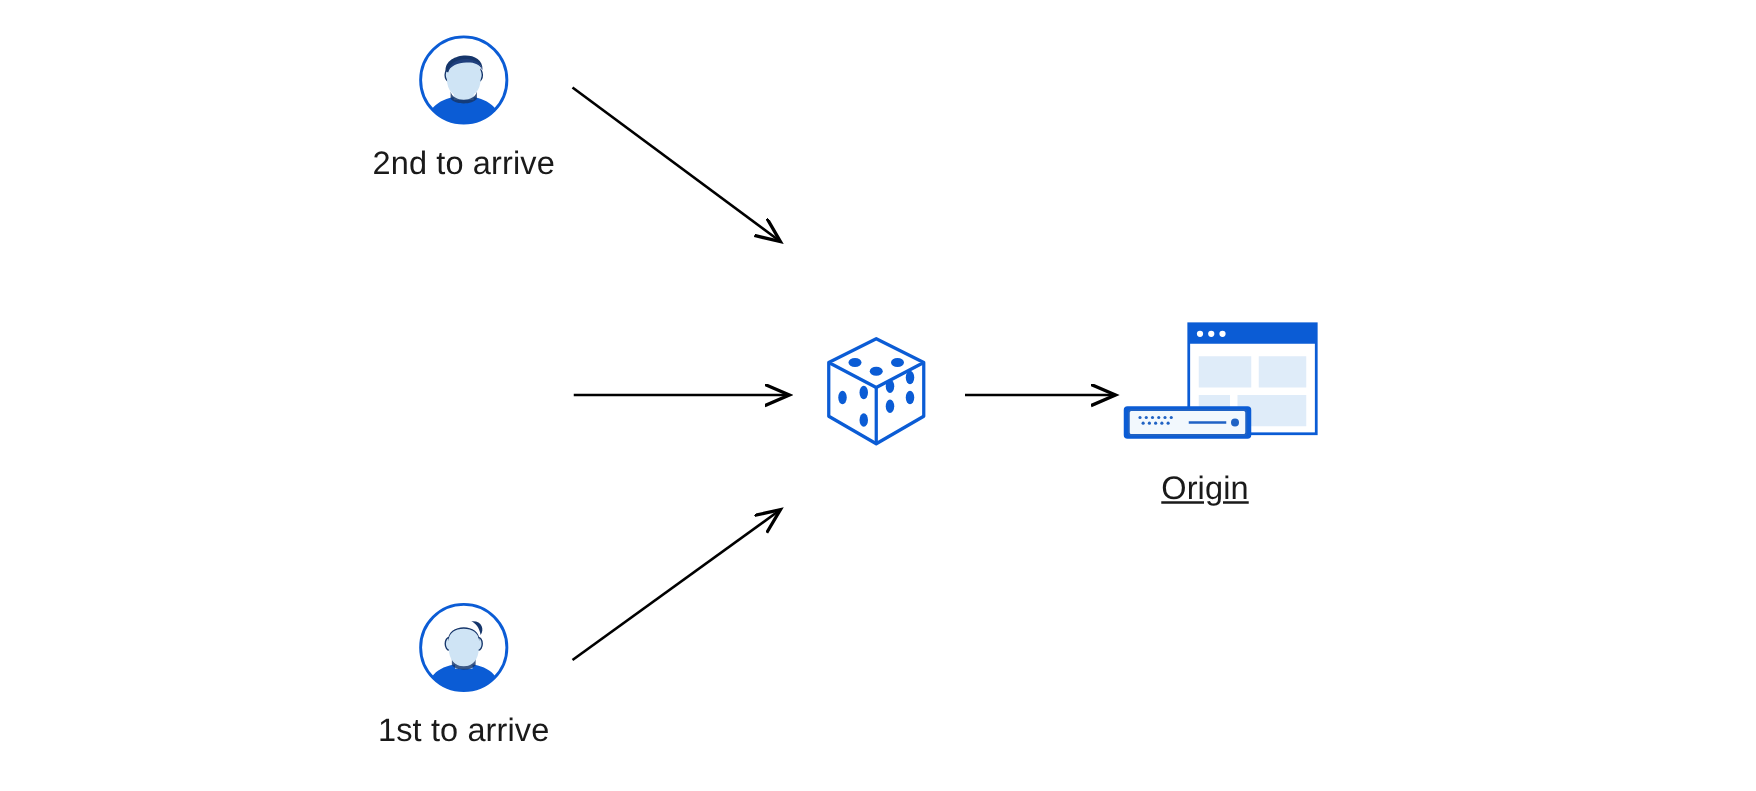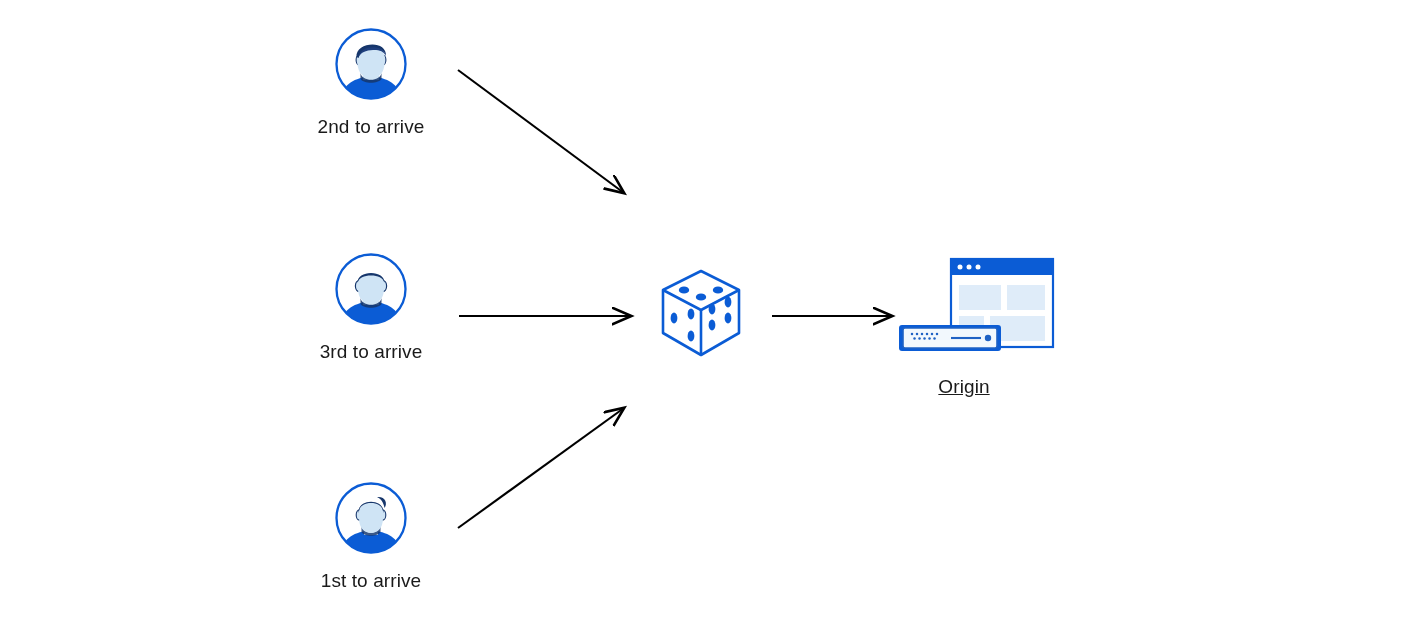--- a/index.html
+++ b/index.html
@@ -21,21 +21,21 @@
     height: 633px;
   }
   .node {
     position: absolute;
     display: flex;
     flex-direction: column;
     align-items: center;
   }
   .node-label {
     font-family: "Liberation Sans", sans-serif;
-    font-size: 19px;
+    font-size: 26px;
     color: #1a1a1a;
     letter-spacing: 0.1px;
     white-space: nowrap;
     line-height: 1;
   }
   .avatar-node { width: 160px; }
   .avatar-node .node-label { margin-top: 16px; }
 
   .origin-node { width: 200px; }
   .origin-node .node-label { margin-top: 14px; text-decoration: underline; }
@@ -95,42 +95,20 @@
           <ellipse cx="48.5" cy="33" rx="3.4" ry="5.2" fill="#cfe4f5" stroke="#16366b" stroke-width="1.1"></ellipse>
           <path d="M23.5 30 C23.5 16 50.5 16 50.5 30 L50.5 36 C50.5 46 44.5 51 37 51 C29.5 51 23.5 46 23.5 36 Z" fill="#cfe4f5"></path>
           <path d="M22.5 30 C21 15 53 12 52 29 C51 24 47 22 42 21.5 C34 20.5 27 23 24.5 31 Z" fill="#16366b"></path>
           <path d="M24 31 C26 22 34 19.5 42 20.5 C48 21.2 51.5 24.5 52 29.5 C50 24 45 22.8 39 23 C32 23.2 26.5 25.5 24 31 Z" fill="#1f3f7d"></path>
         </g>
       </svg>
     </span>
     <span class="node-label">2nd to arrive</span>
   </div>
 
-  <div class="node avatar-node" style="left:291px; top:252px;">
-    <span>
-      <svg width="74" height="74" viewBox="0 0 74 74" xmlns="http://www.w3.org/2000/svg">
-        <defs>
-            <clipPath id="c3">
-              <circle cx="37" cy="37" r="34.5"></circle>
-            </clipPath>
-          </defs>
-        <circle cx="37" cy="37" r="34.5" fill="#ffffff" stroke="#0b5cd5" stroke-width="2.3"></circle>
-        <g clip-path="url(#c3)">
-          <path d="M6 74 C8 58 20 50 37 50 C54 50 66 58 68 74 Z" fill="#0b5cd5"></path>
-          <path d="M29 44 L45 44 L45 53 L29 53 Z" fill="#cfe4f5"></path>
-          <path d="M26.5 46 C28 55 46 55 47.5 46 L47.5 52 C44 57 30 57 26.5 52 Z" fill="#16366b" opacity="0.85"></path>
-          <ellipse cx="25" cy="34" rx="3.6" ry="5.4" fill="#cfe4f5" stroke="#16366b" stroke-width="1.2"></ellipse>
-          <ellipse cx="49" cy="34" rx="3.6" ry="5.4" fill="#cfe4f5" stroke="#16366b" stroke-width="1.2"></ellipse>
-          <path d="M24 31 C24 18 50 18 50 31 L50 37 C50 46.5 44.5 51.5 37 51.5 C29.5 51.5 24 46.5 24 37 Z" fill="#cfe4f5"></path>
-          <path d="M23.5 31 C22.5 17.5 51.5 17.5 50.5 31 C49 25.5 44 23.5 37 23.5 C30 23.5 25 25.5 23.5 31 Z" fill="#16366b"></path>
-        </g>
-      </svg>
-    </span>
-    <span class="node-label">3rd to arrive</span>
-  </div>
 
   <div class="node avatar-node" style="left:291px; top:481px;">
     <span>
       <svg width="74" height="74" viewBox="0 0 74 74" xmlns="http://www.w3.org/2000/svg">
         <defs>
             <clipPath id="c1">
               <circle cx="37" cy="37" r="34.5"></circle>
             </clipPath>
           </defs>
         <circle cx="37" cy="37" r="34.5" fill="#ffffff" stroke="#0b5cd5" stroke-width="2.3"></circle>

